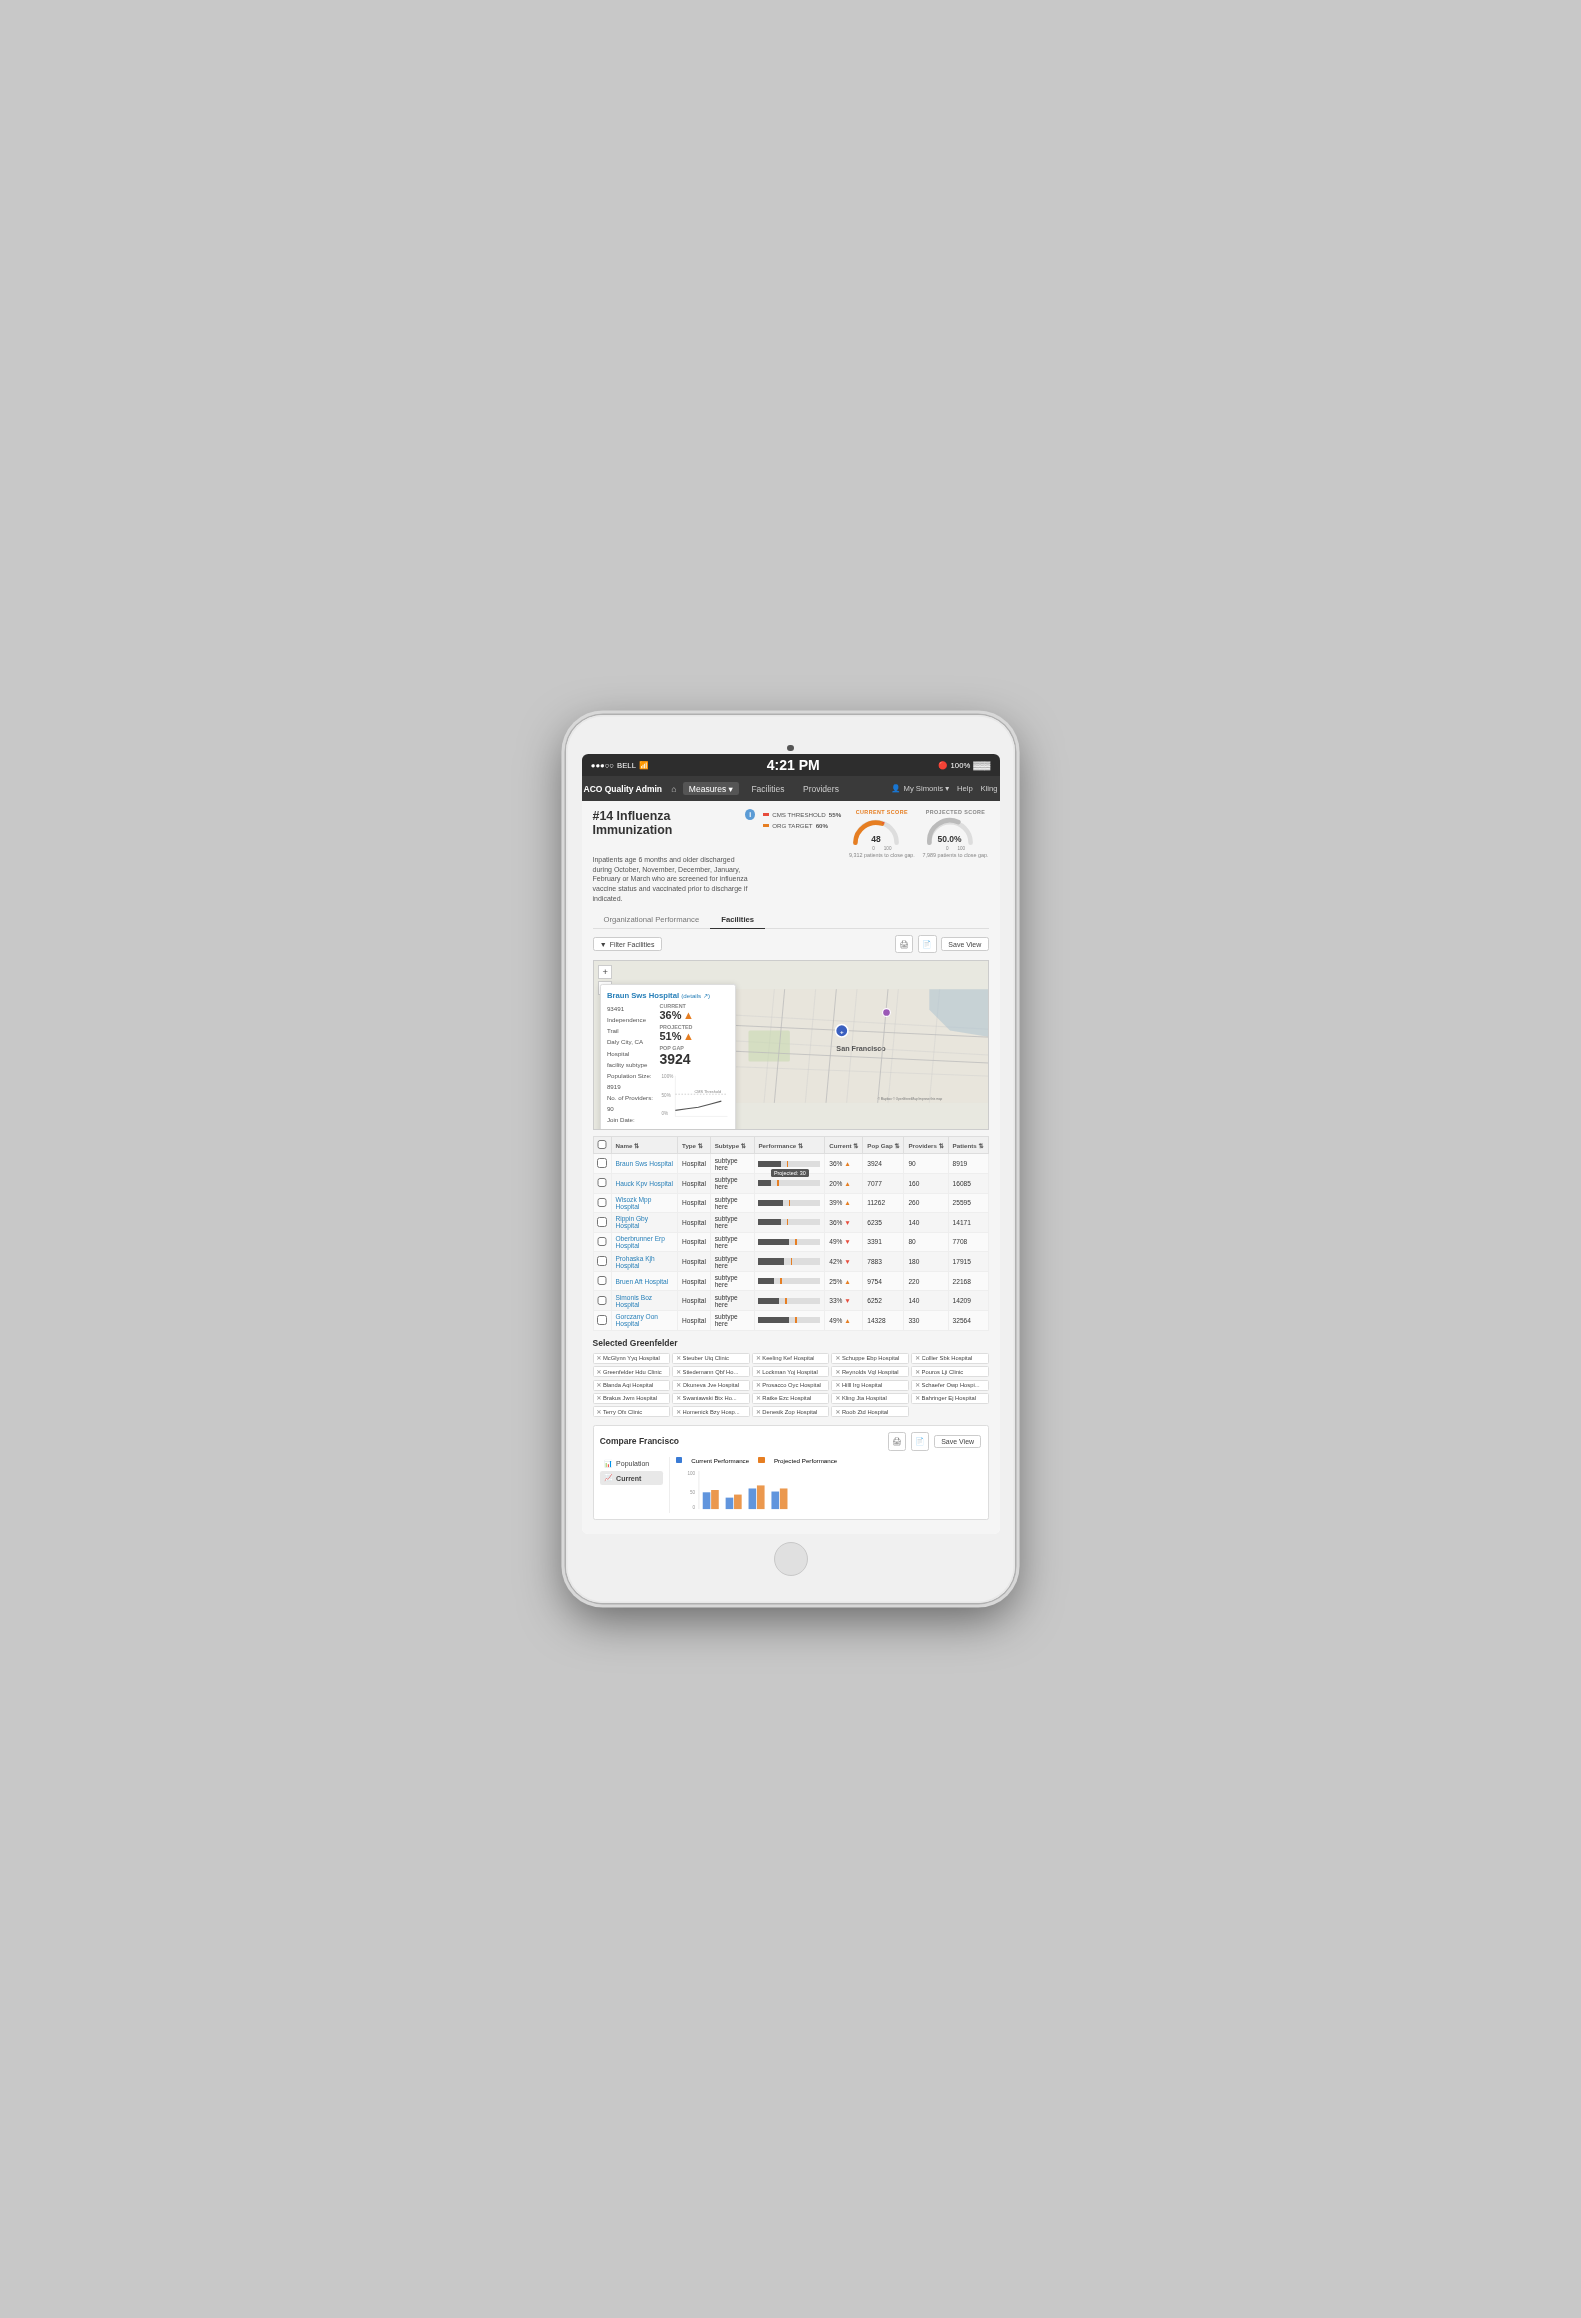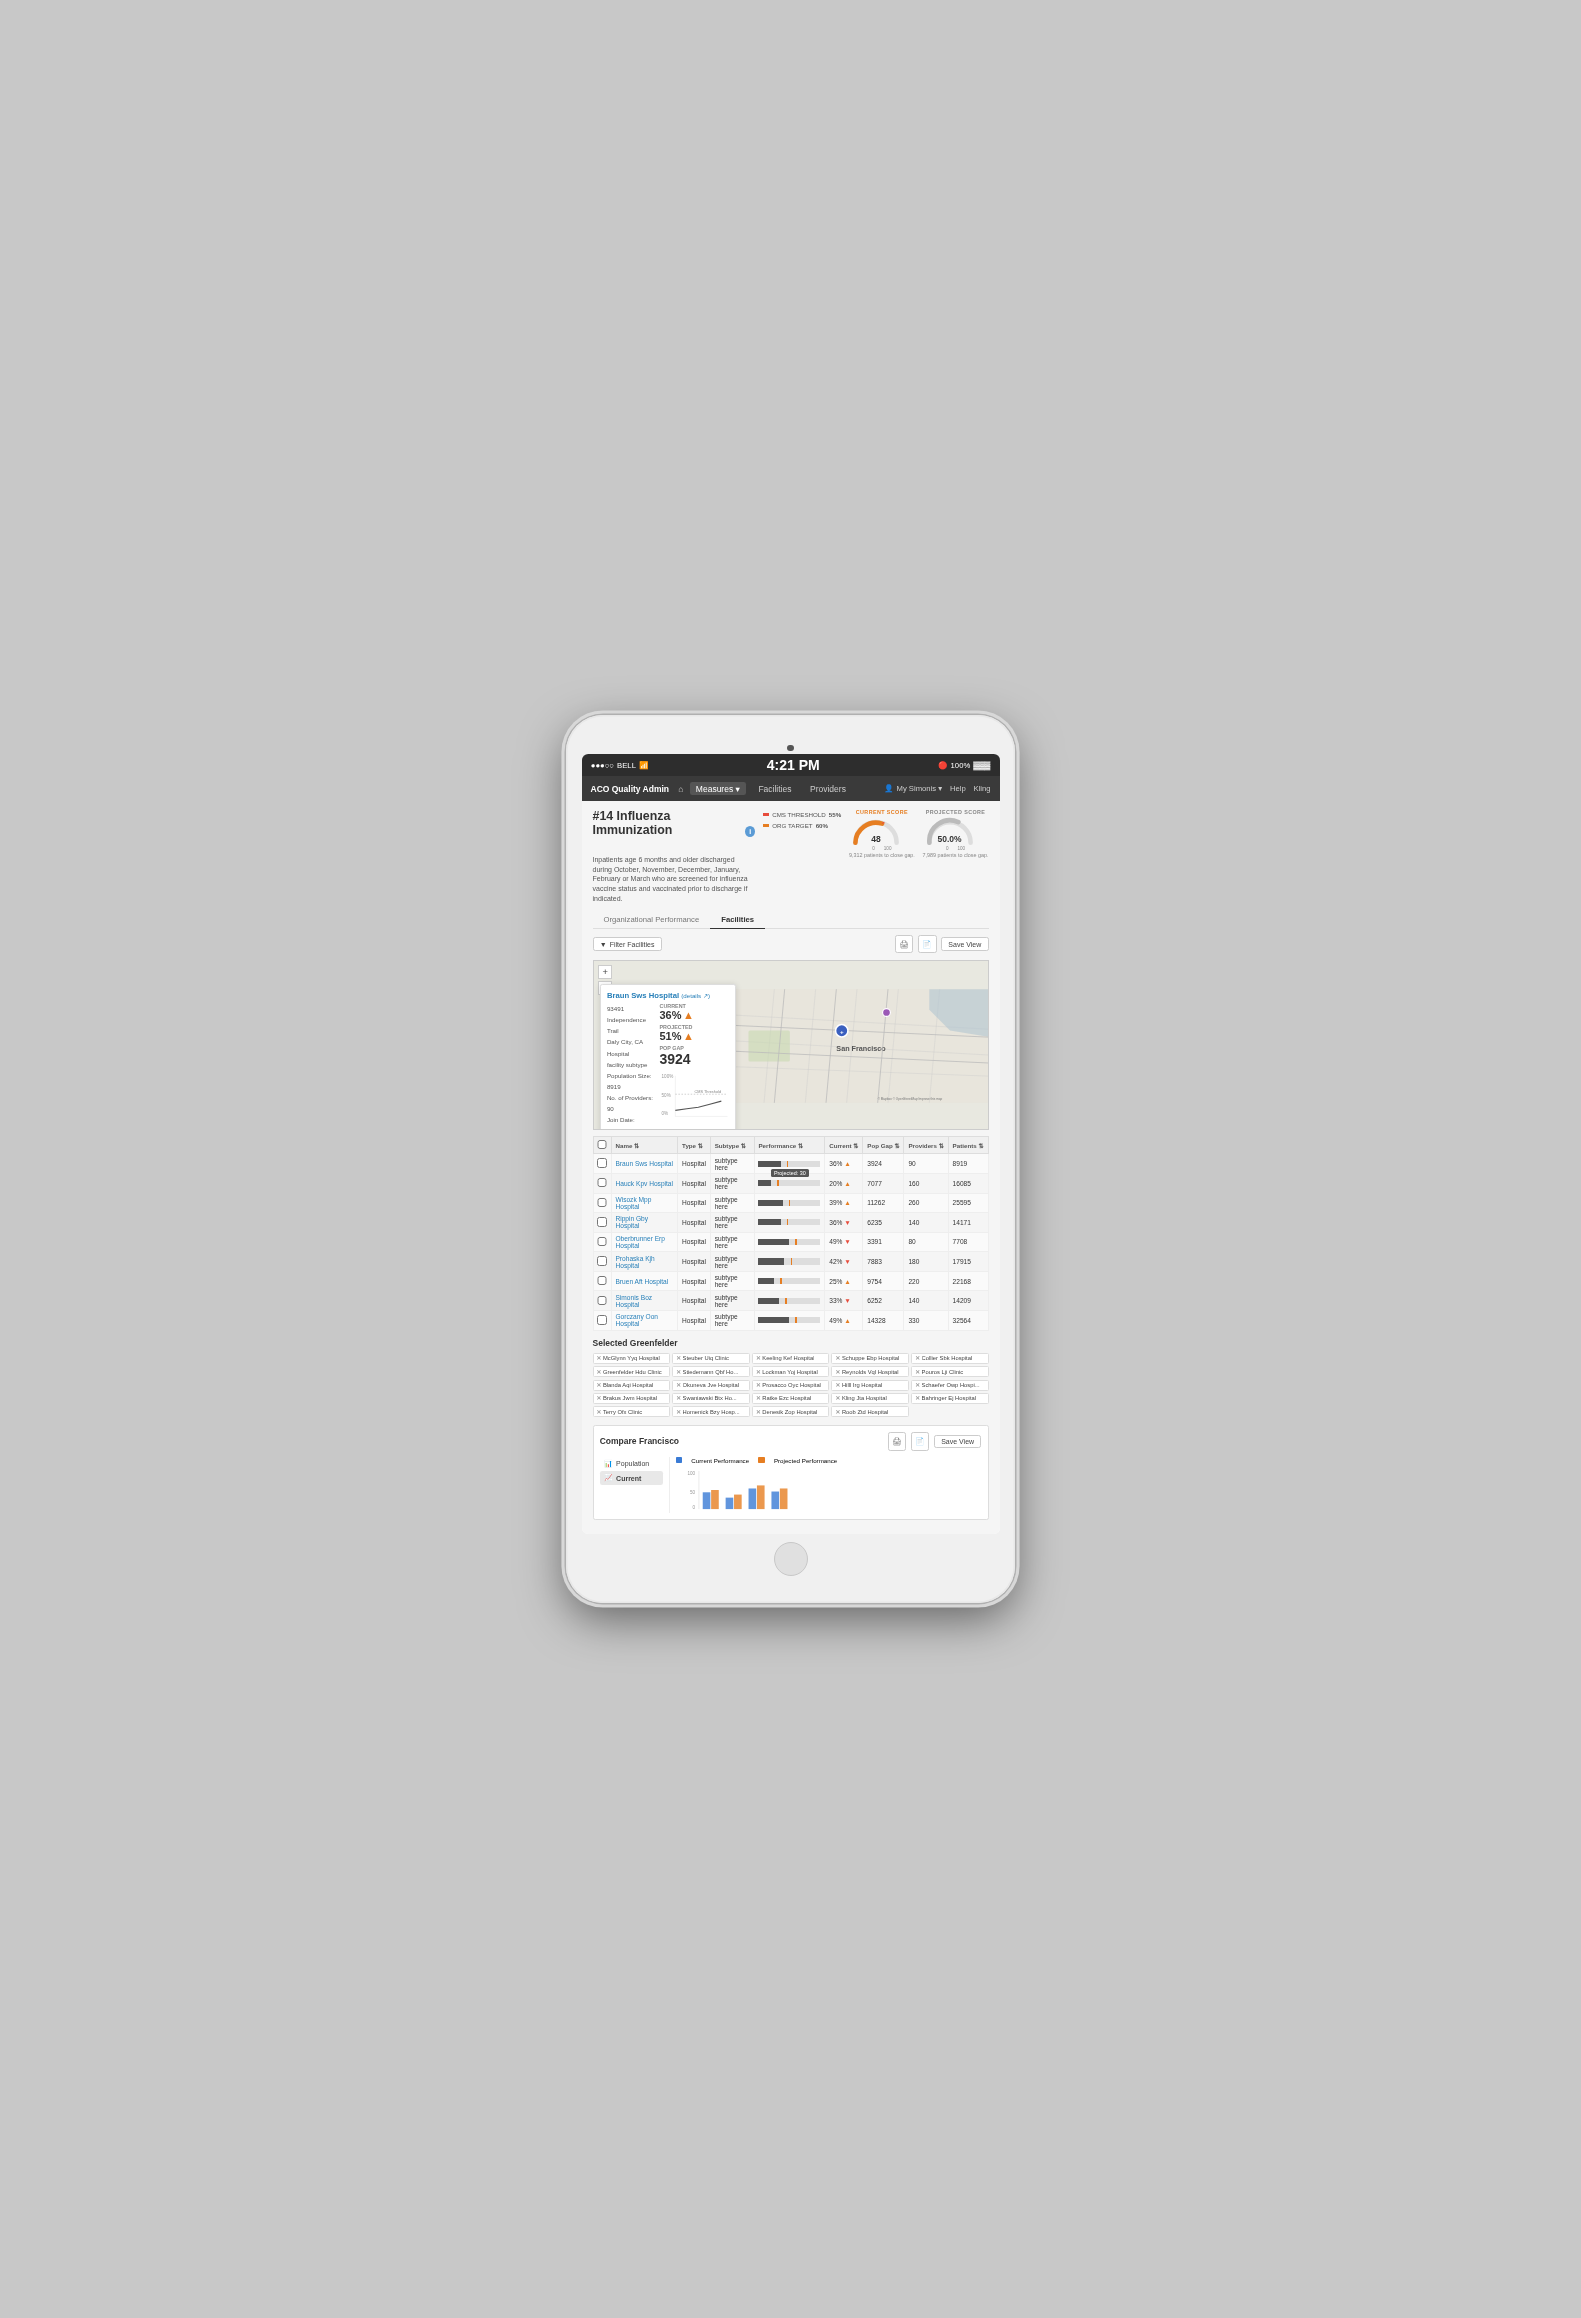--- a/index.html
+++ b/index.html
@@ -44,21 +44,21 @@
     }
     .status-left { display: flex; align-items: center; gap: 3.1px; }
     .status-center { font-size: 14px; font-weight: 600; }
     .status-right { display: flex; align-items: center; gap: 3.1px; }
 
     
     .nav-bar {
       background: #3a3a3a;
       display: flex;
       align-items: center;
-      padding: 0 9px;
+      padding: 0 2px;
       height: 25px;
       font-size: 8.5px;
       color: #ccc;
       gap: 6.2px;
     }
     .nav-brand { color: #fff; font-size: 8.5px; font-weight: 600; margin-right: 3.1px; }
     .nav-item { padding: 1.5px 6.2px; color: #ccc; cursor: pointer; }
     .nav-item.active {
       background: #555;
       color: #fff;
@@ -78,21 +78,21 @@
       display: flex;
       gap: 7.7px;
       margin-bottom: 6.2px;
     }
     .header-left { flex: 1; }
     .page-title {
       font-size: 12.4px;
       font-weight: 700;
       color: #333;
       display: flex;
-      align-items: flex-end;
+      align-items: flex-start;
       gap: 3px;
       margin-bottom: 18px;
     }
     .info-icon {
       width: 11px; height: 11px;
       background: #5b9bd5;
       border-radius: 50%;
       display: inline-flex;
       align-items: center;
       justify-content: center;

